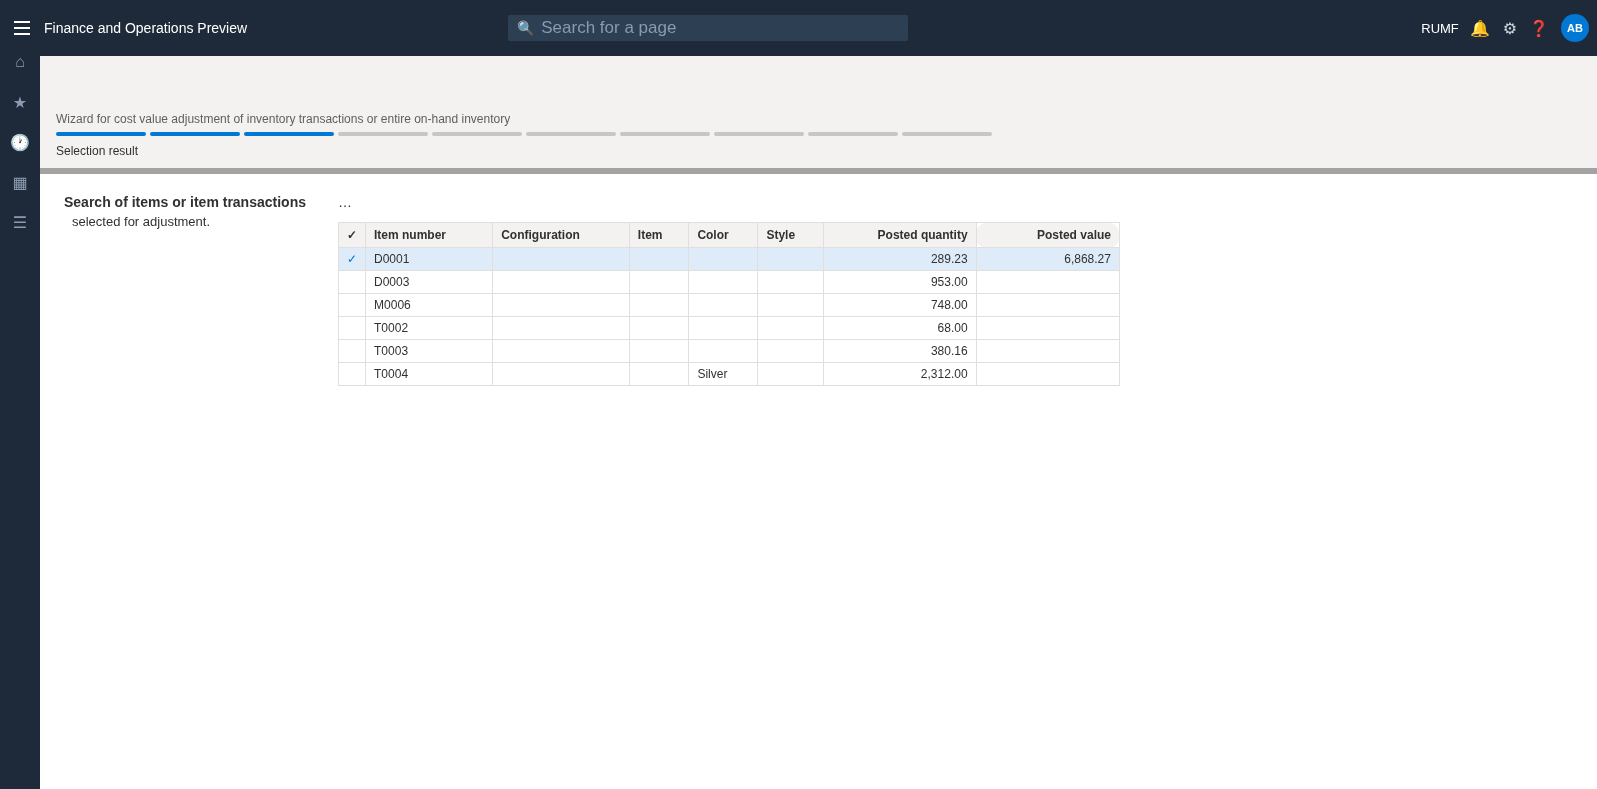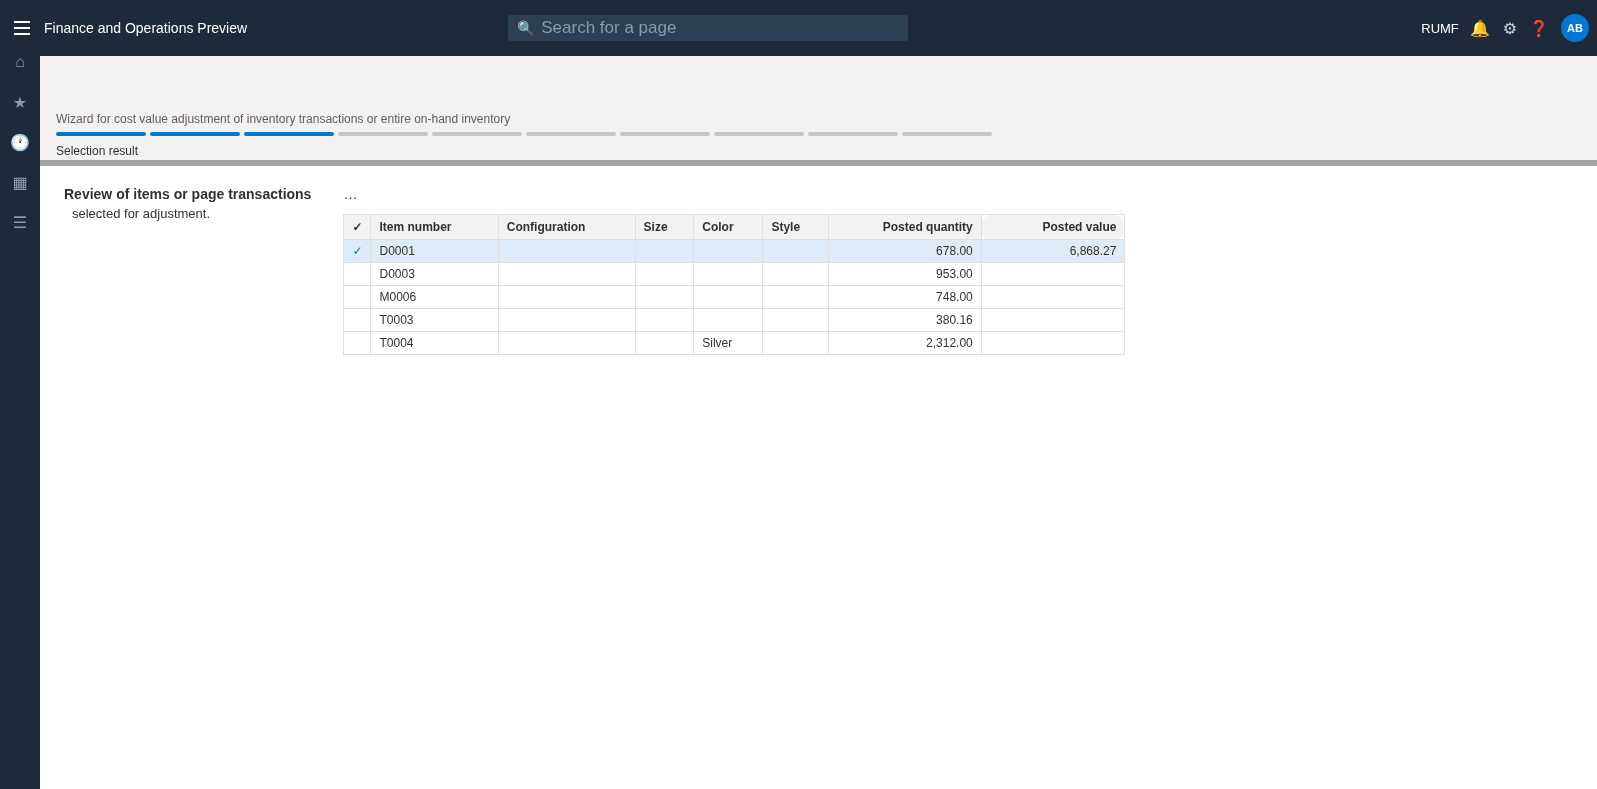--- a/index.html
+++ b/index.html
@@ -123,21 +123,21 @@
       width: 120px;
       border-radius: 2px;
     }
     .step-completed { background: #0078d4; }
     .step-active { background: #0078d4; }
     .step-inactive { background: #c8c6c4; }
 
     .wizard-step-label {
       font-size: 12px;
       color: #323130;
-      padding: 4px 0 2px 0;
+      padding: 4px 0 10px 0;
     }
 
     
     .content-area {
       flex: 1;
       padding: 20px 24px;
       overflow-y: auto;
       background: #fff;
     }
     .section-title {
@@ -272,68 +272,78 @@
       <div class="wizard-step-line step-inactive" style="width:90px; margin-left:4px;"></div>
       <div class="wizard-step-line step-inactive" style="width:90px; margin-left:4px;"></div>
       <div class="wizard-step-line step-inactive" style="width:90px; margin-left:4px;"></div>
     </div>
     <div class="wizard-step-label">Selection result</div>
   </div>
 
   <div class="content-area">
     <div style="display:flex; gap:32px;">
       <div style="min-width:240px;">
-        <div class="section-title">Review of items or page transactions</div>
+        <div class="section-title">Search of items or item transactions</div>
         <div class="section-subtitle">selected for adjustment.</div>
       </div>
       <div>
         <div class="ellipsis">…</div>
         <div class="data-table-container">
           <table class="data-table">
             <thead>
               <tr>
                 <th class="td-check">✓</th>
                 <th>Item number</th>
                 <th>Configuration</th>
-                <th>Size</th>
+                <th>Item</th>
                 <th>Color</th>
                 <th>Style</th>
                 <th style="text-align:right; min-width:100px;">Posted quantity</th>
                 <th style="text-align:right; min-width:100px;border-radius:10px;">Posted value</th>
               </tr>
             </thead>
             <tbody id="table-body">
             <tr class="selected">
                   <td class="td-check"><span style="color:#0078d4;">✓</span></td>
                   <td>D0001</td>
                   <td></td>
                   <td></td>
                   <td></td>
                   <td></td>
-                  <td class="td-number">678.00</td>
+                  <td class="td-number">289.23</td>
                   <td class="td-number">6,868.27</td>
                 </tr>
                 <tr>
                   <td class="td-check"></td>
                   <td>D0003</td>
                   <td></td>
                   <td></td>
                   <td></td>
                   <td></td>
                   <td class="td-number">953.00</td>
                   <td class="td-number"></td>
                 </tr>
                 <tr>
                   <td class="td-check"></td>
                   <td>M0006</td>
                   <td></td>
                   <td></td>
                   <td></td>
                   <td></td>
                   <td class="td-number">748.00</td>
+                  <td class="td-number"></td>
+                </tr>
+                <tr>
+                  <td class="td-check"></td>
+                  <td>T0002</td>
+                  <td></td>
+                  <td></td>
+                  <td></td>
+                  <td></td>
+                  <td class="td-number">68.00</td>
                   <td class="td-number"></td>
                 </tr>
                 <tr>
                   <td class="td-check"></td>
                   <td>T0003</td>
                   <td></td>
                   <td></td>
                   <td></td>
                   <td></td>
                   <td class="td-number">380.16</td>

